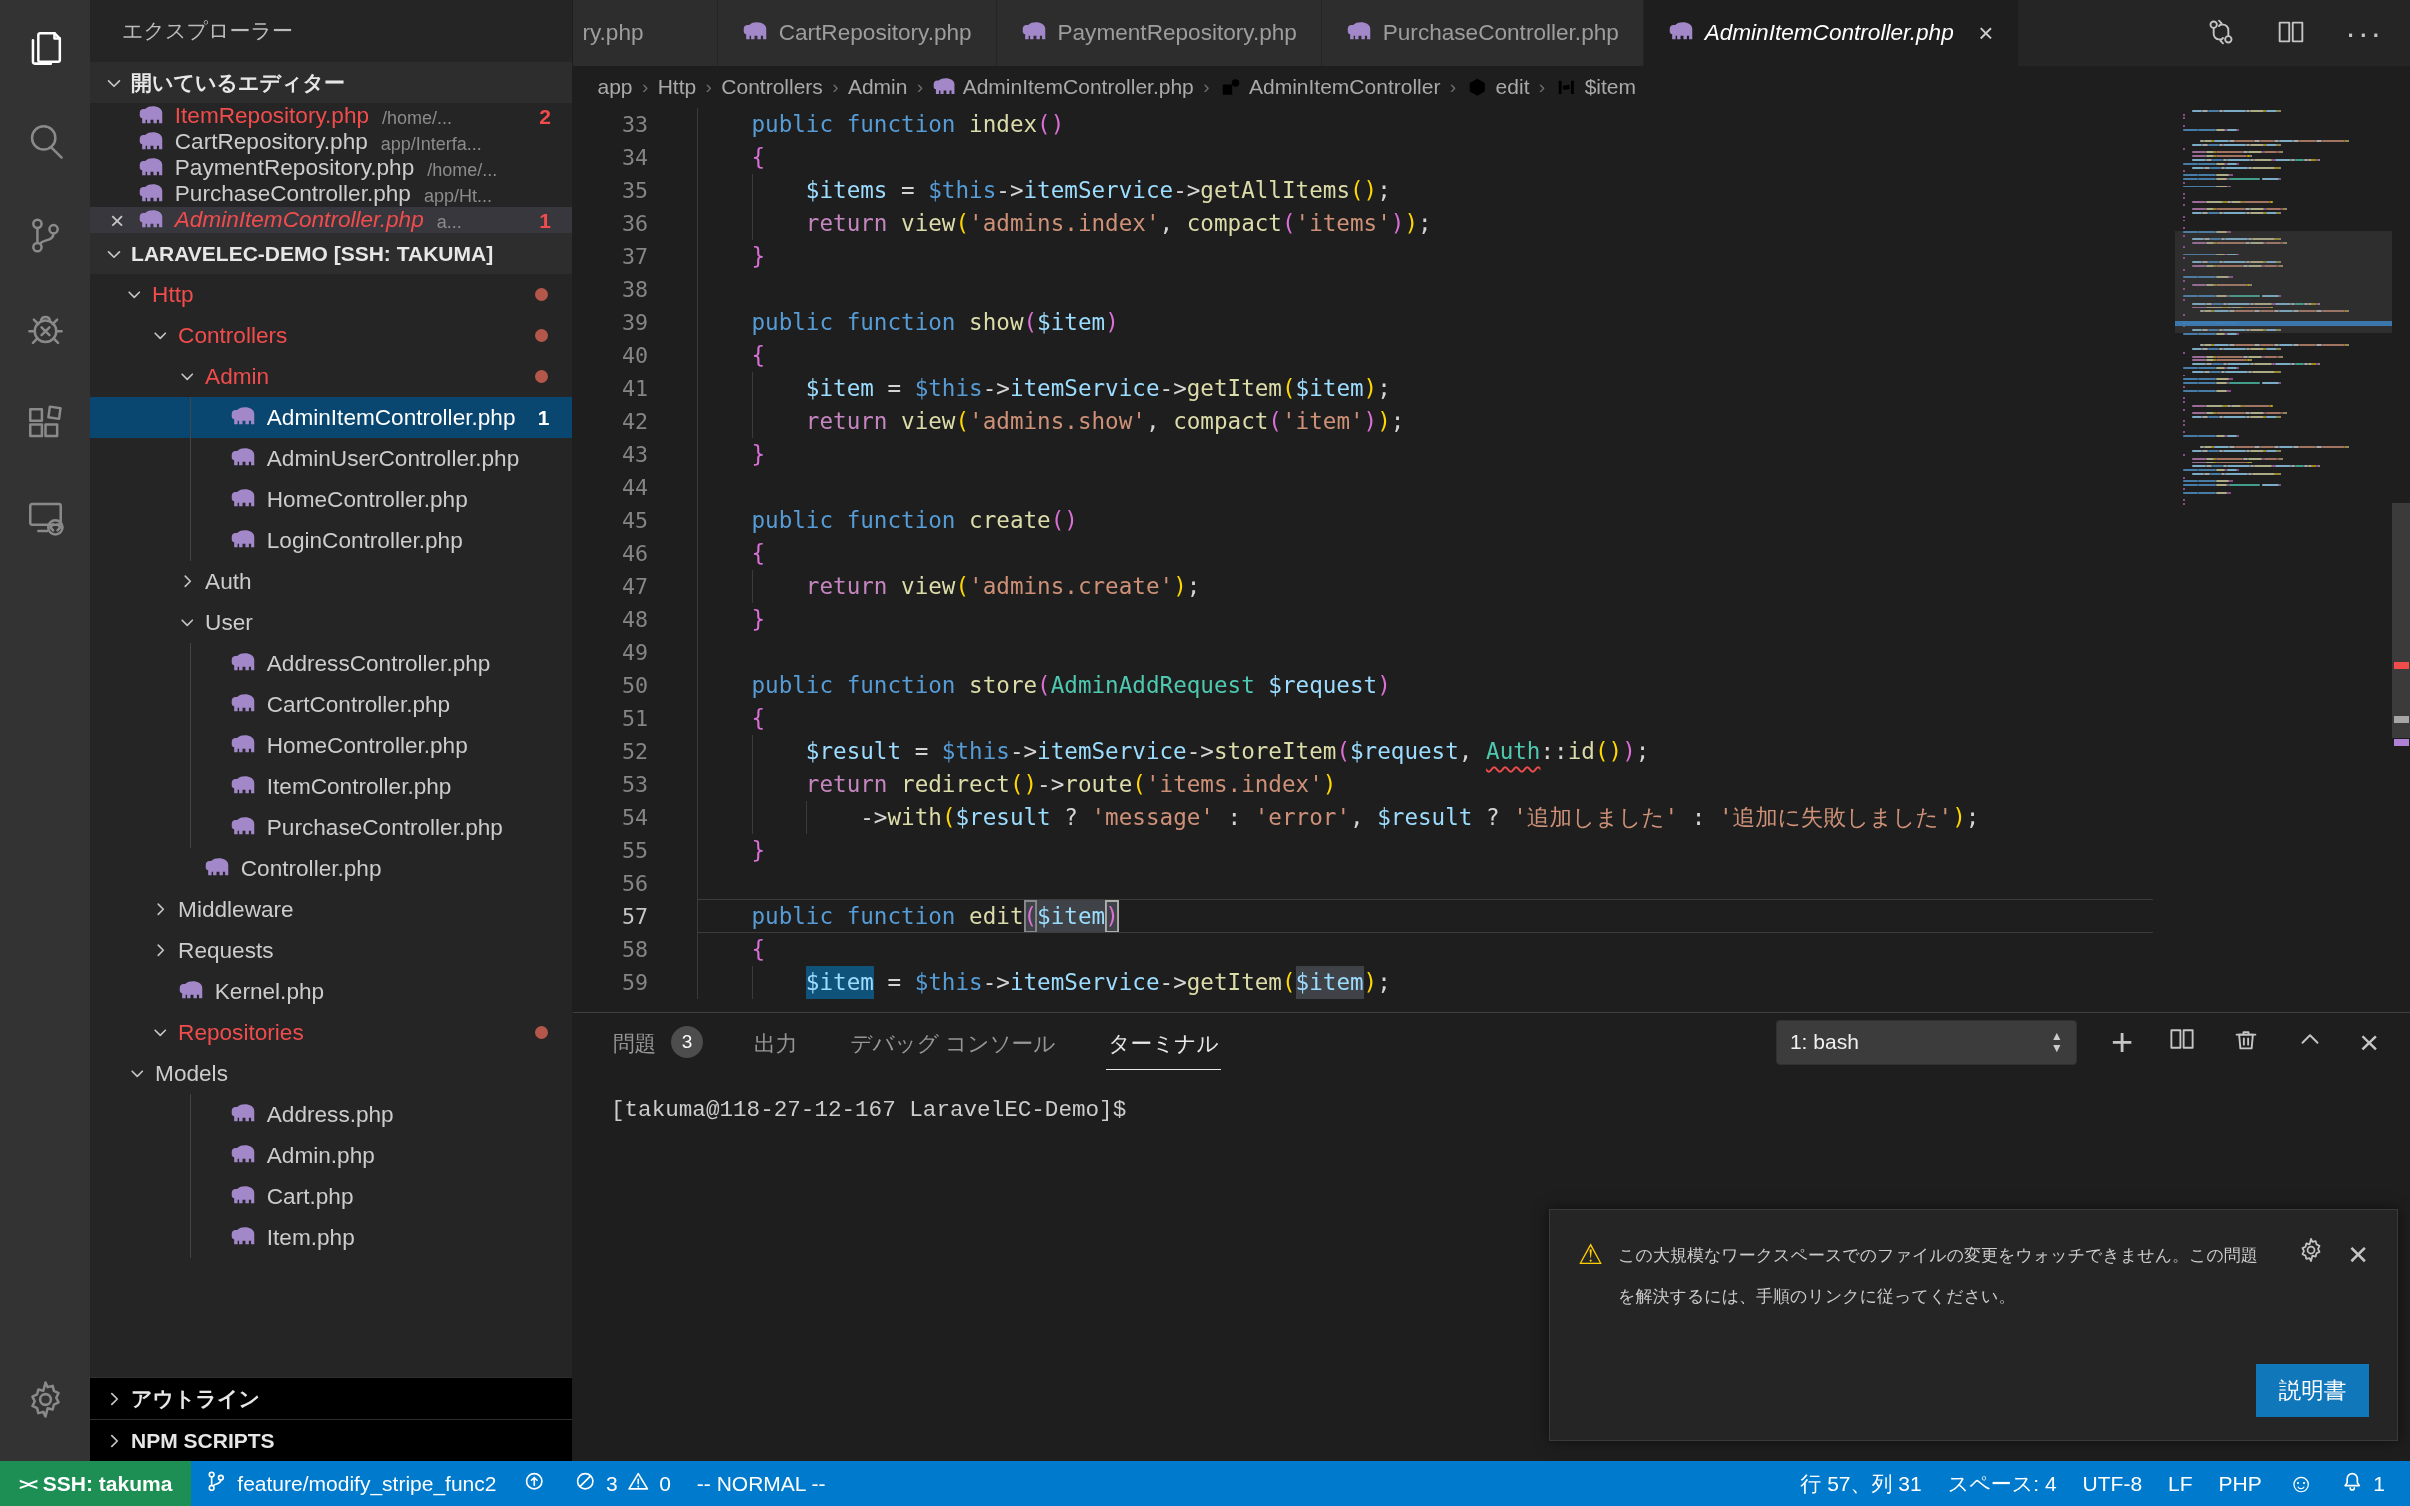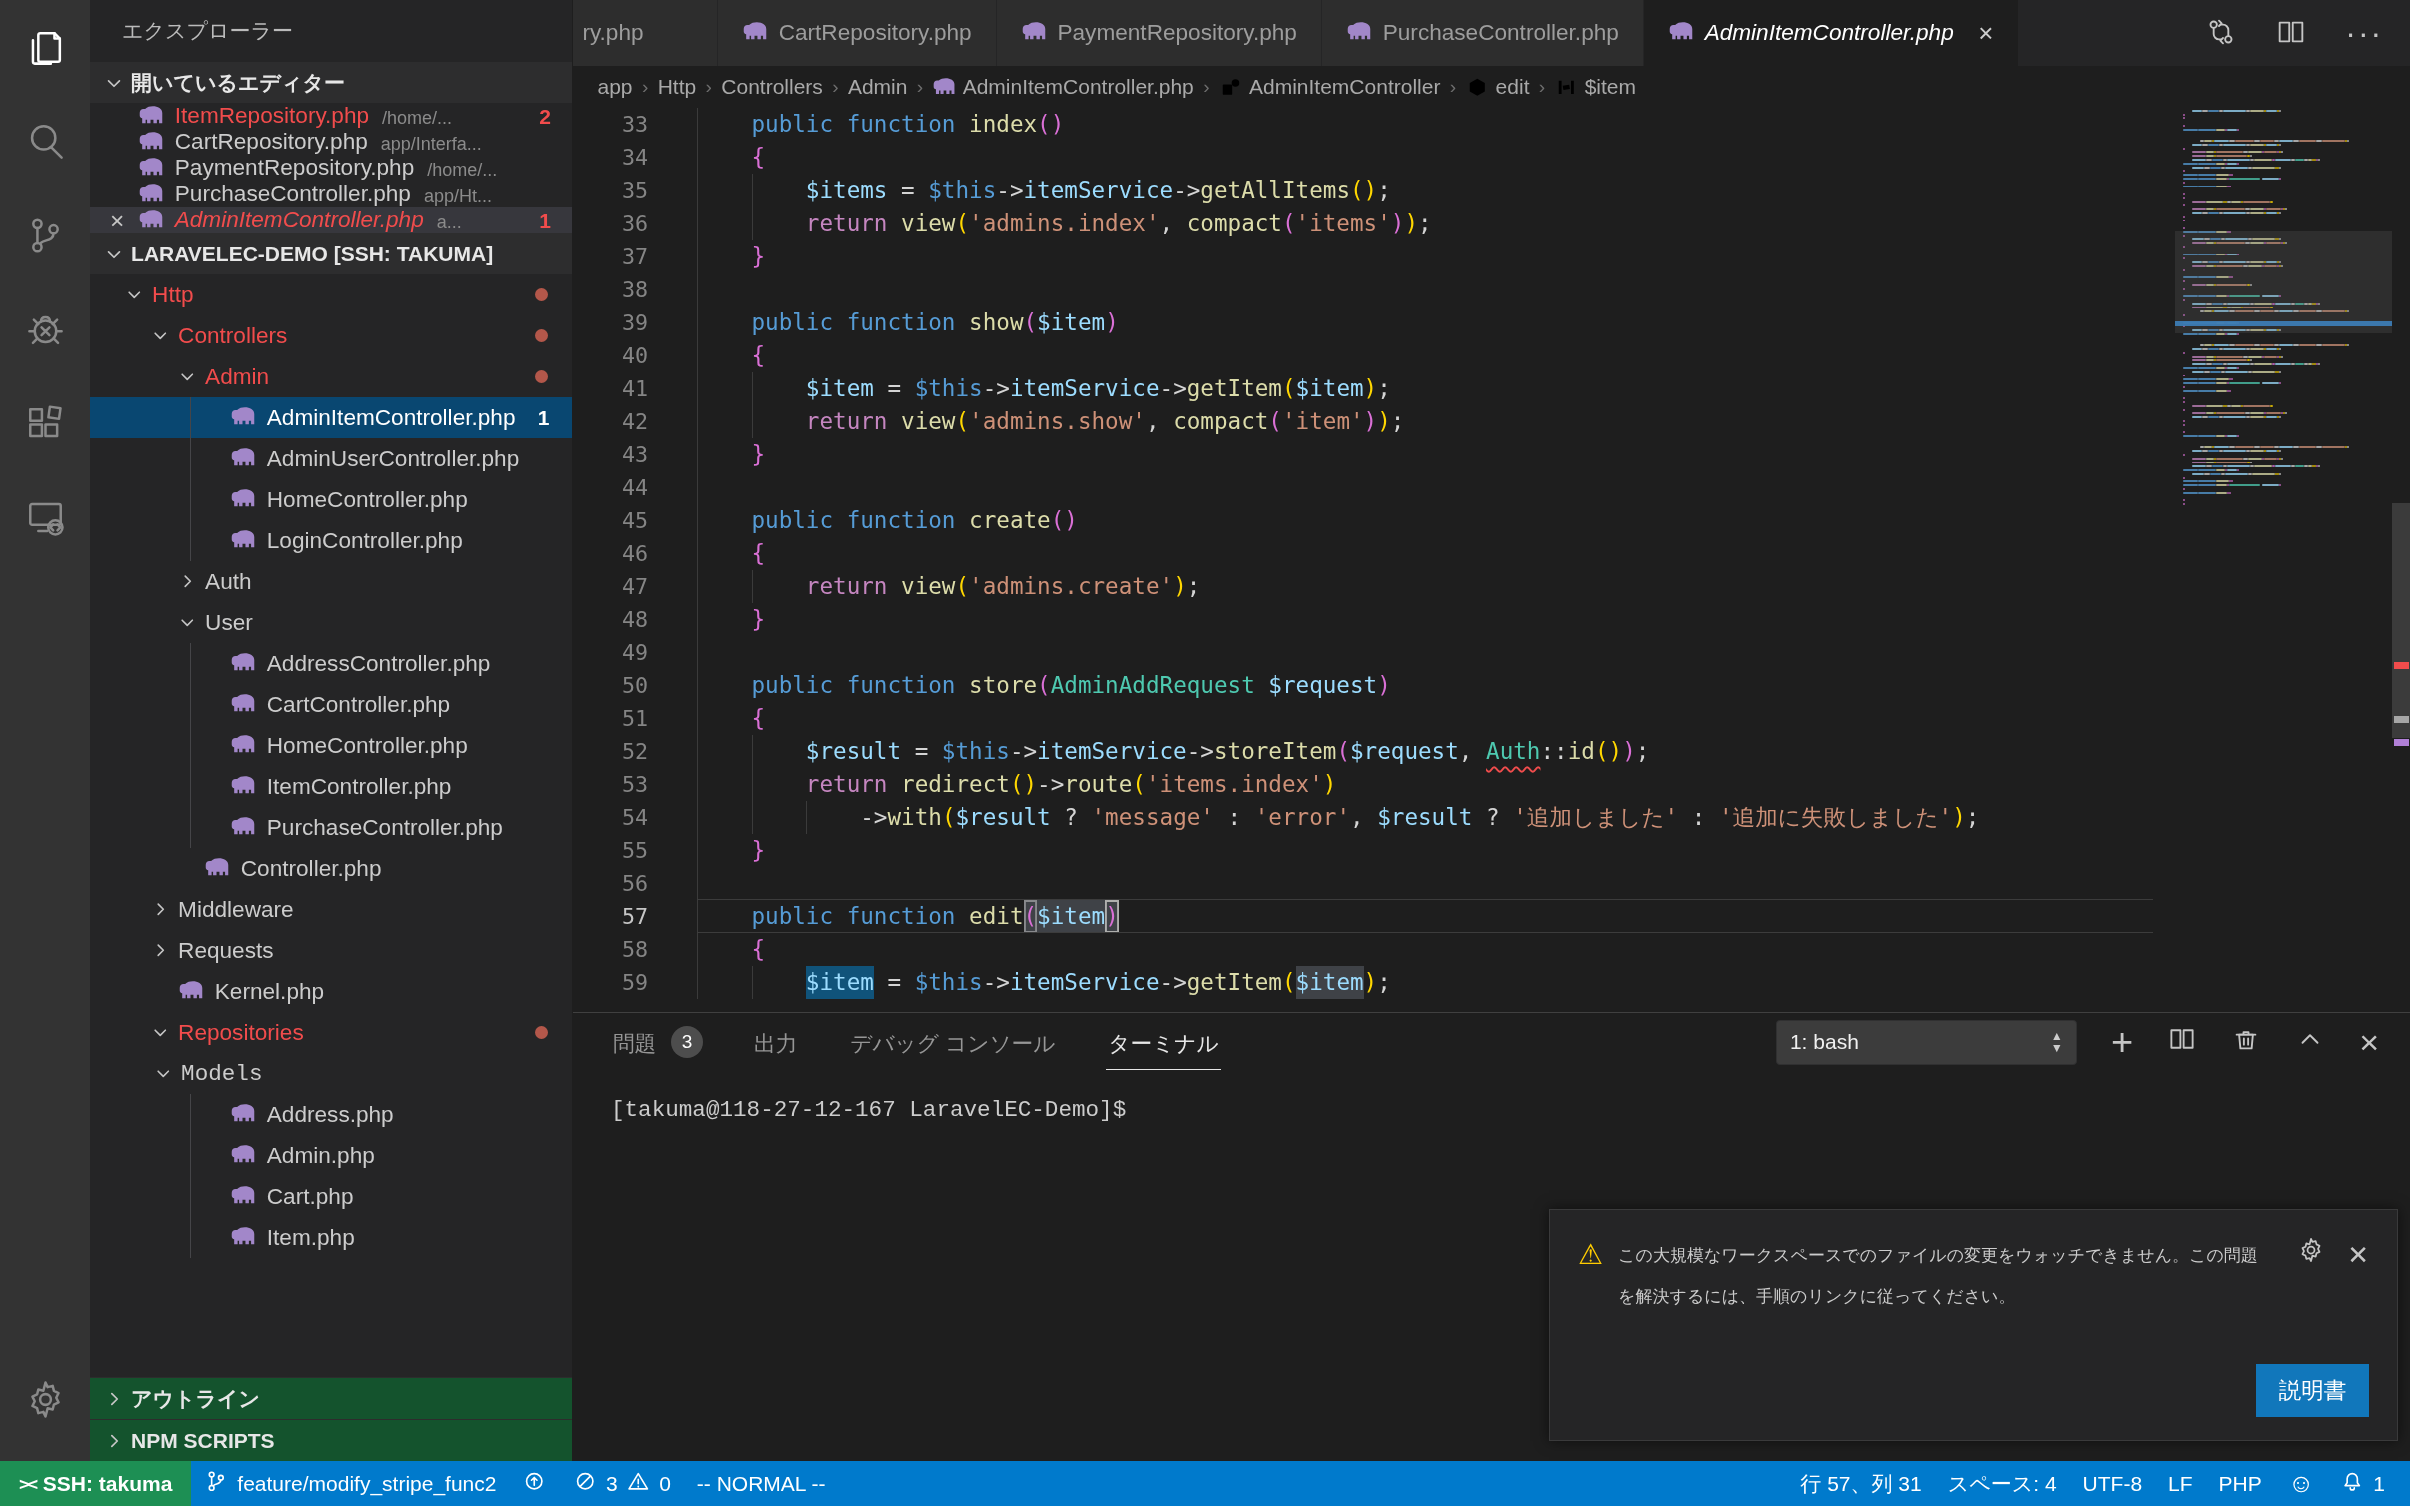--- a/index.html
+++ b/index.html
@@ -10,21 +10,21 @@
   .activitybar{position:absolute;left:0;top:0;width:90px;height:1461px;background:#333333;display:flex;flex-direction:column;align-items:center}
   .ab-item{width:90px;height:94px;display:flex;align-items:center;justify-content:center;color:#8a8a8a;cursor:pointer}
   .ab-item.active{color:#ffffff}
   .ab-item svg{width:43px;height:43px;stroke:currentColor;fill:none;stroke-width:1.4}
   .ab-bottom{margin-top:auto;margin-bottom:15px}
 
   
   .sidebar{position:absolute;left:90px;top:0;width:482px;height:1461px;background:#252526;display:flex;flex-direction:column;overflow:hidden}
   .sb-title{flex:0 0 62px;line-height:62px;padding-left:32px;font-size:21px;color:#bbbbbb}
   .sb-head{flex:0 0 41px;display:flex;align-items:center;font-size:21px;font-weight:bold;color:#e7e7e7;padding-left:11.3px;background:#2d2d2e}
-  .sb-head.plain{background:#14532d;border-top:0.9px solid #2d2d2d}
+  .sb-head.plain{background:#000000;border-top:0.9px solid #2d2d2d}
   .sb-head .chev{width:26px;height:26px;margin-right:3.8px;color:#c5c5c5}
   .sb-head .chev svg{width:26px;height:26px;stroke:currentColor;fill:none;stroke-width:1.6}
   .oe-row{flex:0 0 41px;display:flex;align-items:flex-end;font-size:22.6px;color:#cccccc;padding-left:49px;position:relative;cursor:pointer}
   .oe-row.active{background:#37373d;padding-left:15px}
   .oe-row .close-x{width:24.5px;height:24.5px;margin-right:9.4px;color:#c5c5c5;font-size:24.5px;line-height:24.5px;text-align:center}
   .oe-row .fico{width:24.5px;height:24.5px;margin-right:11.3px;flex:none}
   .oe-row .nm{white-space:nowrap}
   .oe-row .nm.err{color:#f14c4c}
   .oe-row .nm.ital{font-style:italic}
   .oe-row .desc{font-size:18px;color:#8b8b8b;margin-left:13px;white-space:nowrap;overflow:hidden}
@@ -348,21 +348,21 @@
             </svg></span>
           <span class="lbl">Kernel.php</span>
         </div>
         <div class="tree-row" style="padding-left: 58px;">
           <span class="chev"><svg viewBox="0 0 24 24" stroke-linecap="round" stroke-linejoin="round">
               <path d="M7 10l5 5 5-5"></path>
             </svg></span>
           <span class="lbl err">Repositories</span>
           <span class="dot"></span>
         </div>
-        <div class="tree-row" style="padding-left: 61px; font-family: Liberation Mono, monospace;">
+        <div class="tree-row" style="padding-left: 35px;">
           <span class="chev"><svg viewBox="0 0 24 24" stroke-linecap="round" stroke-linejoin="round">
               <path d="M7 10l5 5 5-5"></path>
             </svg></span>
           <span class="lbl">Models</span>
         </div>
         <div class="tree-row" style="padding-left: 141px;">
           <span class="tree-guide" style="left: 100px;"></span>
           <span class="fico"><svg viewBox="0 0 20 16">
               <path fill="#a287c9" d="M5 3.2C6.8 1.6 8.8 1 11.3 1 15.4 1 19 3 19 6.5V15h-2.6v-3h-1.8v3h-2.8v-3H9.4v3H6.6v-3H5.4v3H2.6v-4.1C1.3 10.6.6 9.7.6 8.6V6.3C.6 4.6 1.9 3.2 3.6 3.2z"></path>
             </svg></span>

